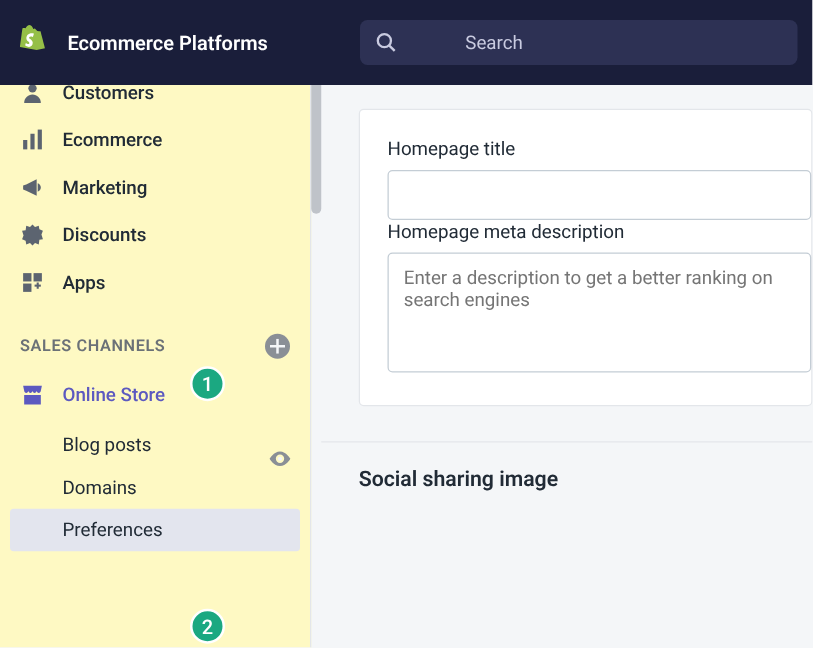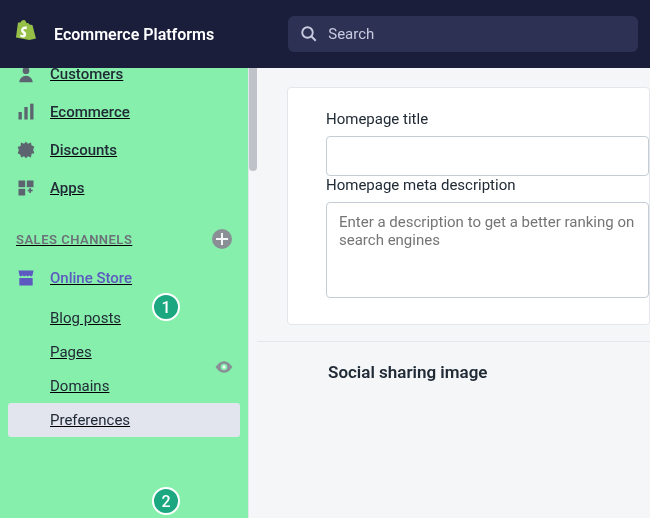--- a/index.html
+++ b/index.html
@@ -3,52 +3,52 @@
 <meta charset="utf-8">
 <style>
 * { margin: 0; padding: 0; box-sizing: border-box; font-family: -apple-system, BlinkMacSystemFont, "Segoe UI", Roboto, sans-serif; }
 body { width: 650px; height: 518px; overflow: hidden; background: #f4f6f8; position: relative; }
 
 .topbar { position: absolute; top: 0; left: 0; right: 0; height: 68px; background: #1a1e3a; display: flex; align-items: center; padding: 0 12px; gap: 14px; z-index: 10; }
 .logo { width: 28px; height: 32px; display: flex; align-items: center; justify-content: center; }
 .brand { color: #fff; font-size: 16px; font-weight: 600; }
 .search-wrap { flex: 1; margin-left: 60px; }
 .search { background: #2d3154; border-radius: 6px; height: 36px; display: flex; align-items: center; padding: 0 12px; gap: 10px; }
-.search input { background: transparent; border: none; outline: none; color: #eab308; font-size: 15px; width: 100%; }
+.search input { background: transparent; border: none; outline: none; color: #eab308; font-size: 15px; width: 100%; margin-left: 44px; }
 .search input::placeholder { color: #c9cbe0; }
 
-.sidebar { position: absolute; top: 55px; left: 0; width: 249px; bottom: 0; background: #86efac; border-right: 1px solid #e3e6ea; overflow: visible; text-decoration: underline; }
+.sidebar { position: absolute; top: 55px; left: 0; width: 249px; bottom: 0; background: #fef9c3; border-right: 1px solid #e3e6ea; overflow: visible; }
 .scrollbar { position: absolute; top: 55px; left: 249px; width: 8px; height: 110px; background: #bfc3c9; border-radius: 4px; z-index: 5; margin-top: 6px; }
 
 .nav-item { display: flex; align-items: center; height: 38px; padding: 0 16px; gap: 14px; color: #212b36; font-size: 15px; font-weight: 500; cursor: pointer; }
 .nav-icon { width: 20px; height: 20px; display: flex; align-items: center; justify-content: center; color: #5c6470; }
 .nav-item.active { color: #5c59c0; }
 .nav-item.active .nav-icon { color: #5c59c0; }
 
 .section-head { display: flex; align-items: center; justify-content: space-between; padding: 14px 16px 10px 16px; margin-top: 8px; }
 .section-title { color: #6b7177; font-size: 13px; font-weight: 600; letter-spacing: 0.5px; }
 .plus-circle { width: 20px; height: 20px; border-radius: 50%; background: #8a8f96; display: flex; align-items: center; justify-content: center; color: #f4f6f8; font-size: 14px; font-weight: bold; cursor: pointer; }
 
 .sub-items { margin-top: 4px; }
 .sub-item { height: 34px; display: flex; align-items: center; padding-left: 50px; font-size: 15px; color: #212b36; cursor: pointer; }
 .sub-item.selected { background: #e3e5ee; border-radius: 3px; margin: 0 8px; padding-left: 42px; }
 
 .eye-icon { position: absolute; right: 14px; top: 302px; color: #8a8f96; cursor: pointer; }
 
 .badge { position: absolute; width: 28px; height: 28px; border-radius: 50%; background: #1ba881; color: #fff; display: flex; align-items: center; justify-content: center; font-size: 16px; font-weight: 500; border: 2px solid #fff; z-index: 20; }
 
 .main { position: absolute; top: 55px; left: 257px; right: 0; bottom: 0; background: #f4f6f8; padding: 32px 0 0 30px; }
-.card { background: #fff; border-radius: 4px; border: 1px solid #e3e6ea; padding: 22px 0 22px 38px; margin-bottom: 16px; }
+.card { background: #fff; border-radius: 4px; border: 1px solid #e3e6ea; padding: 22px 0 22px 22px; margin-bottom: 28px; }
 .field-label { font-size: 15px; color: #212b36; margin-bottom: 8px; }
 .input-box { border: 1px solid #c4cdd5; border-radius: 4px; height: 40px; padding: 0 12px; font-size: 15px; width: 100%; }
 .textarea-box { border: 1px solid #c4cdd5; border-radius: 4px; min-height: 96px; padding: 10px 12px; font-size: 15px; width: 100%; resize: none; color: #9aa1a9; }
 .hint { font-size: 14px; color: #637381; margin-top: 6px; margin-bottom: 18px; }
 .hint:last-child { margin-bottom: 0; }
 .divider-line { border-top: 1px solid #e3e6ea; margin: 0 0 20px -30px; }
-.section-h { font-size: 17px; font-weight: 600; color: #212b36; margin-left: 41px; }
+.section-h { font-size: 17px; font-weight: 600; color: #212b36; }
 
 svg { display: block; }
 </style>
 </head>
 <body>
 
 <div class="topbar">
   <div class="logo">
     <svg width="24" height="28" viewBox="0 0 24 28">
         <path fill="#95bf47" d="M18.5 5.2c0-.1-.1-.2-.2-.2-.1 0-2.4-.2-2.4-.2s-1.6-1.6-1.8-1.8c-.2-.2-.5-.1-.6-.1 0 0-.3.1-.9.3C12.2 1.9 11.4 0 9.6 0 8.3 0 7.2 1 6.4 2.6c-1-.3-1.7-.2-1.8-.2-.6.2-.6.2-.7.8C3.8 3.6 2 17.5 2 17.5L15.3 20l6.7-1.5S18.5 5.3 18.5 5.2z"></path>
@@ -81,20 +81,28 @@
   </div>
   <div class="nav-item">
     <span class="nav-icon">
       <svg width="20" height="20" viewBox="0 0 24 24" fill="#5c6470">
           <rect x="3" y="12" width="4" height="9"></rect>
           <rect x="10" y="6" width="4" height="15"></rect>
           <rect x="17" y="2" width="4" height="19"></rect>
         </svg>
     </span>
     <span>Ecommerce</span>
+  </div>
+  <div class="nav-item">
+    <span class="nav-icon">
+      <svg width="20" height="20" viewBox="0 0 24 24" fill="#5c6470">
+          <path d="M3 10v4l3 1 10 5V4L6 9 3 10zm14-2c1.5.5 3 2 3 4s-1.5 3.5-3 4"></path>
+        </svg>
+    </span>
+    <span>Marketing</span>
   </div>
   <div class="nav-item">
     <span class="nav-icon">
       <svg width="20" height="20" viewBox="0 0 24 24" fill="#5c6470">
           <path d="M12 2l2.4 2.4L18 3l.6 3.4L22 8l-1.4 3.6L22 16l-3.4.6L18 21l-3.6-1.4L12 22l-2.4-2.4L6 21l-.6-3.4L2 16l1.4-3.6L2 8l3.4-.6L6 3l3.6 1.4L12 2z"></path>
         </svg>
     </span>
     <span>Discounts</span>
   </div>
   <div class="nav-item">
@@ -134,23 +142,20 @@
         <path d="M12 5C6 5 2 12 2 12s4 7 10 7 10-7 10-7-4-7-10-7zm0 11a4 4 0 110-8 4 4 0 010 8z"></path>
         <circle cx="12" cy="12" r="2" fill="#f4f6f8"></circle>
       </svg>
   </span>
 
   <div class="sub-items">
     <div class="sub-item">
         <span>Blog posts</span>
       </div>
     <div class="sub-item">
-        <span>Pages</span>
-      </div>
-    <div class="sub-item">
         <span>Domains</span>
       </div>
     <div class="sub-item selected">
         <span>Preferences</span>
       </div>
   </div>
 </div>
 
 <div class="scrollbar"></div>
 

